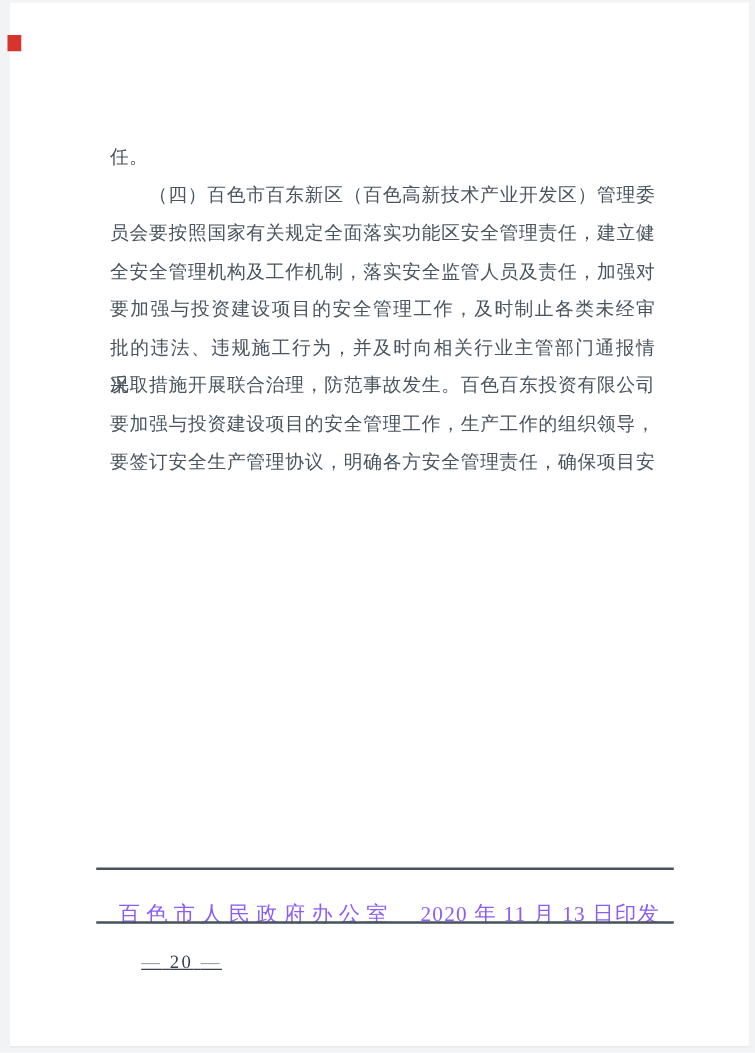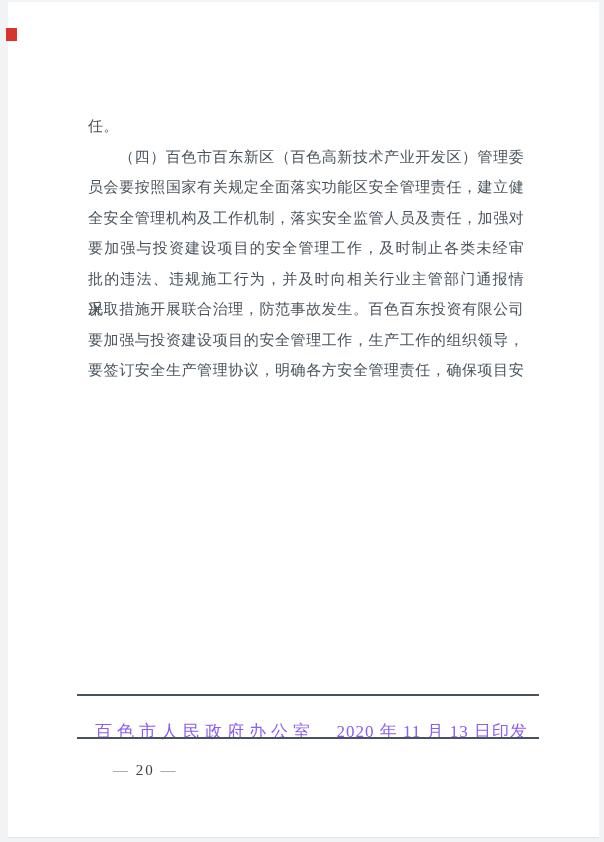--- a/index.html
+++ b/index.html
@@ -91,20 +91,21 @@
     letter-spacing: 1px;
     text-align: center;
   }
 
   .page-number {
     position: absolute;
     left: 105px; top: 760px;
     font-size: 15px;
     color: #39424c;
     letter-spacing: 2px;
+    text-decoration: underline;
   }
   .page-number .dash { color: #8b9199; }
 </style>
 </head>
 <body>
 
 <div class="viewer">
   <div class="paper">
 
     <div class="red-mark"></div>

